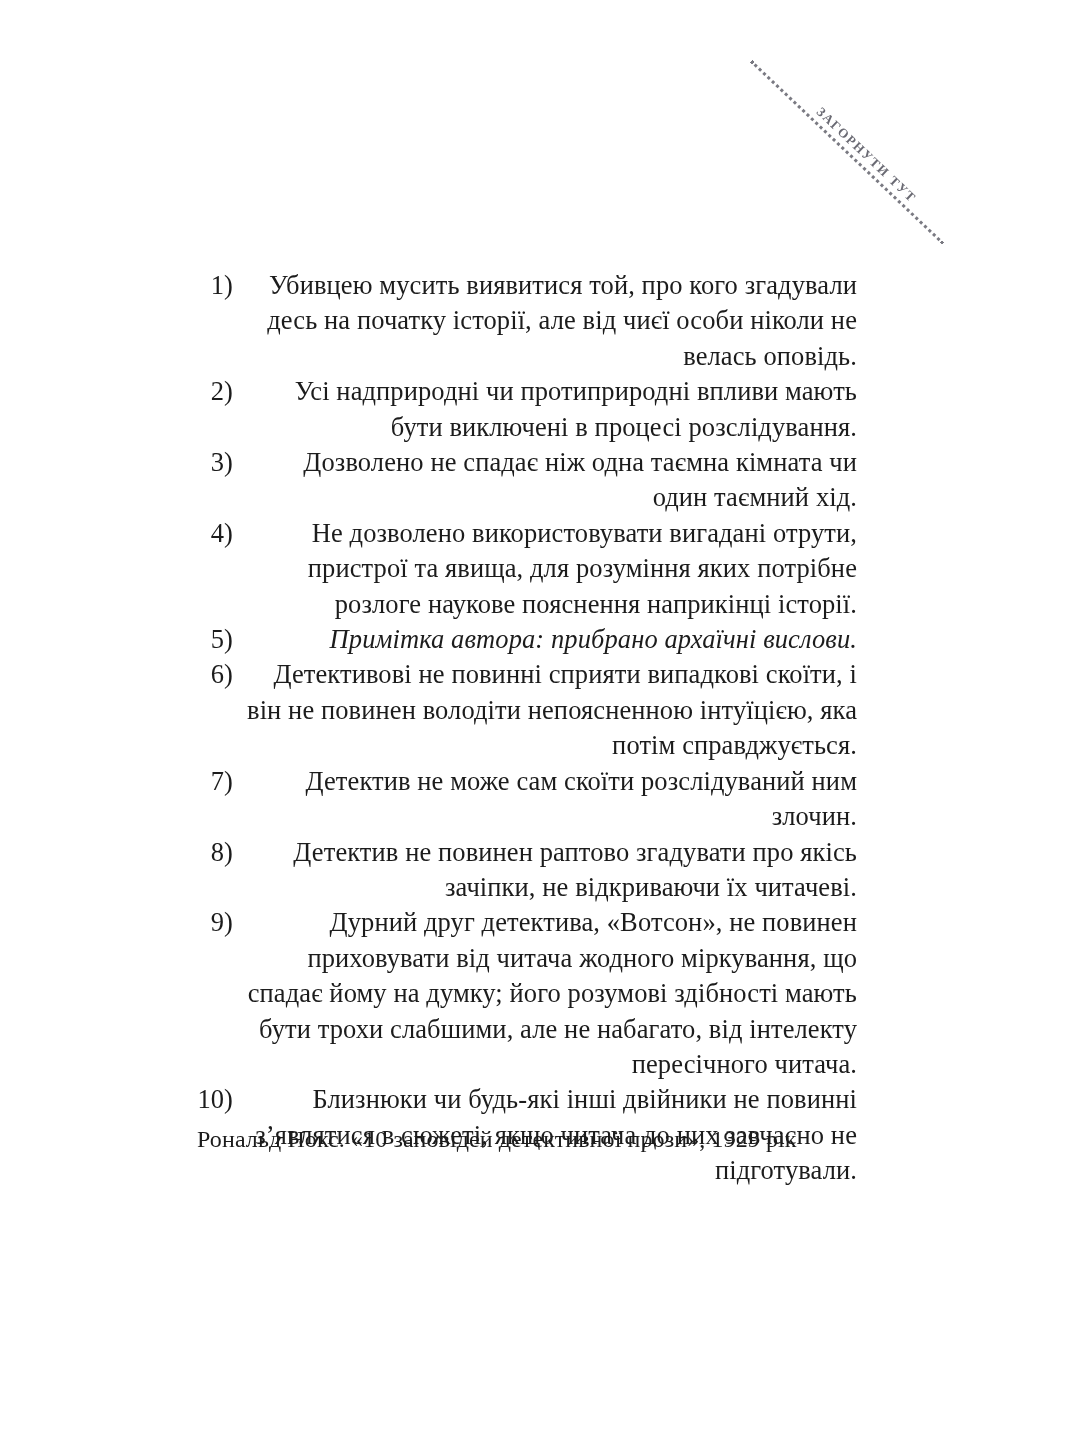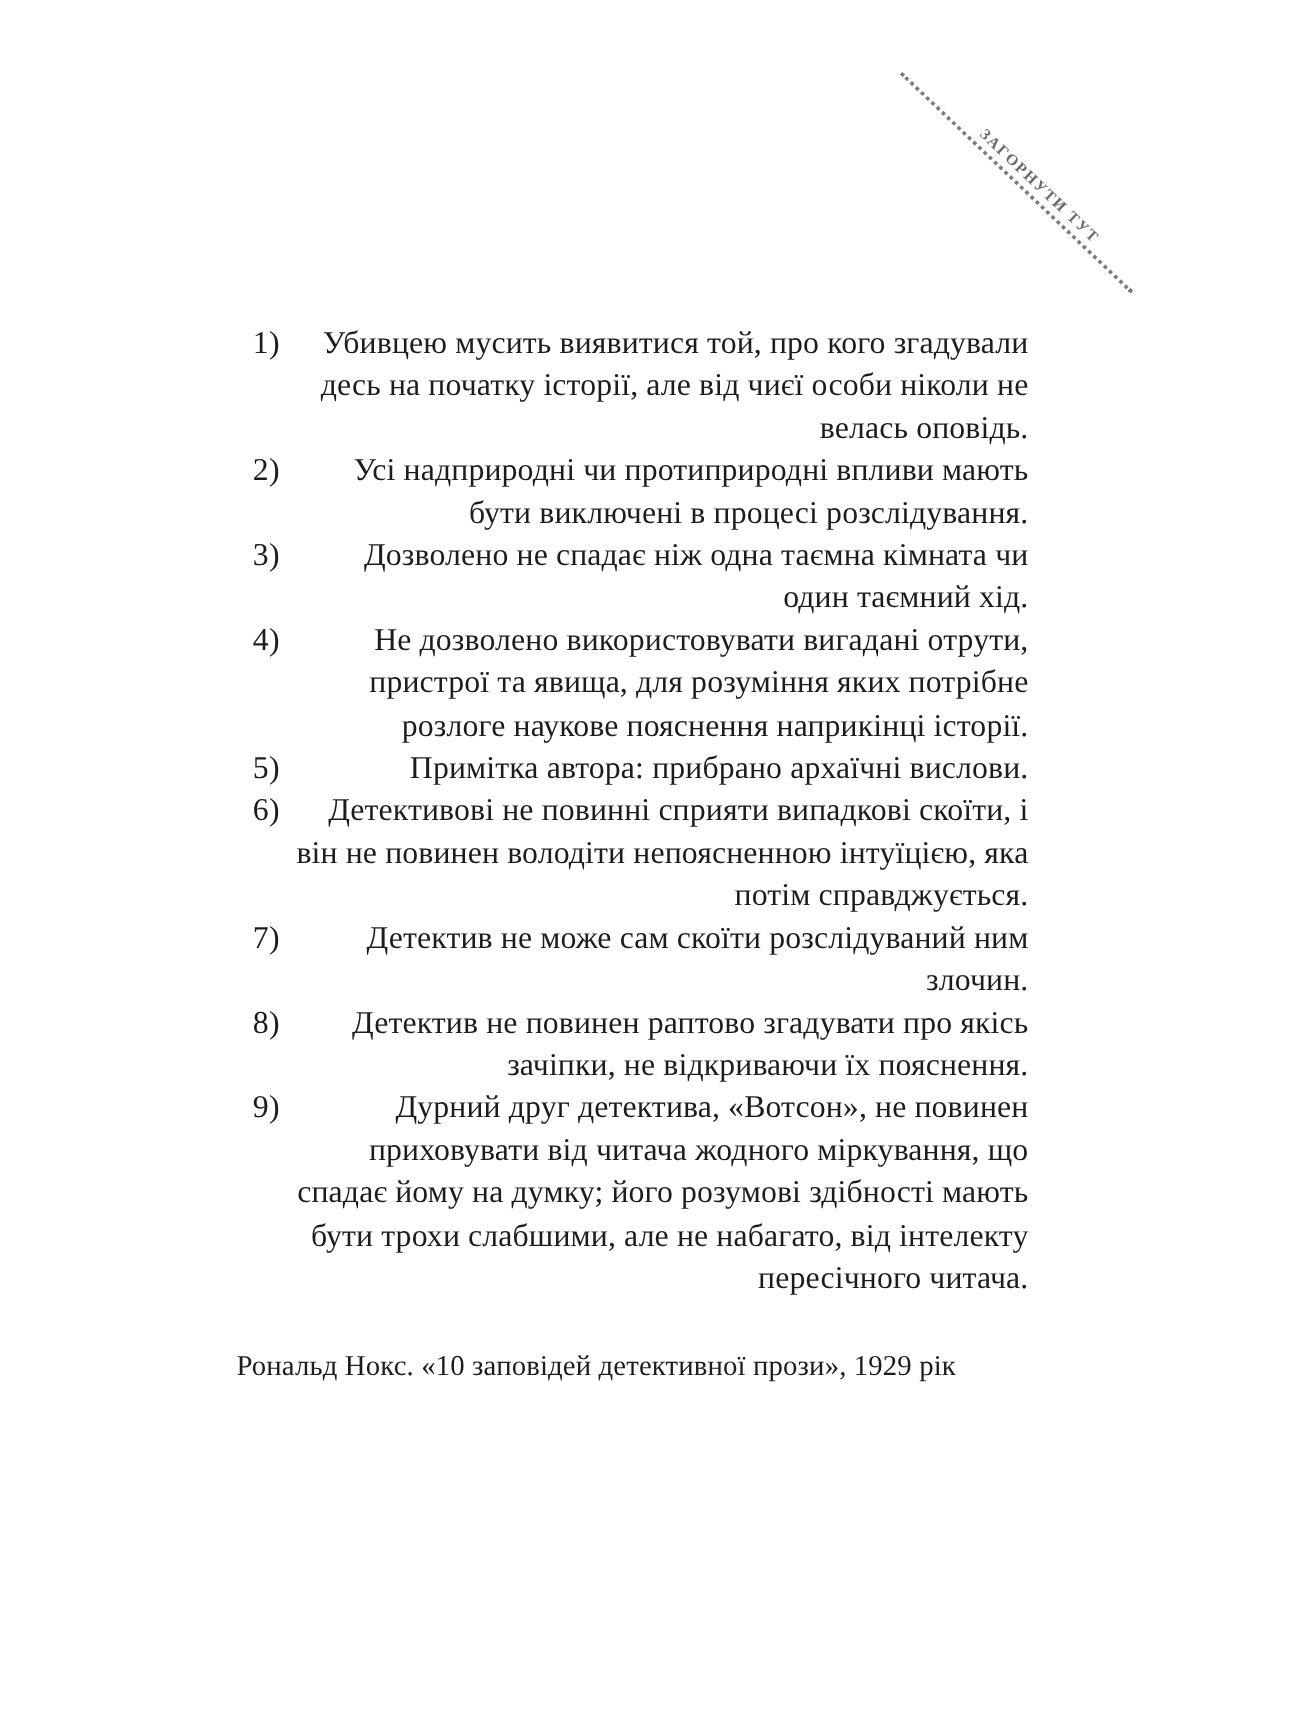--- a/index.html
+++ b/index.html
@@ -79,20 +79,21 @@
     box-sizing: border-box;
     font-style: normal;
     white-space: nowrap;
   }
   .rule-text {
     flex: 1 1 auto;
     text-align: right;
     hyphens: manual;
   }
   .rule-item.is-italic .rule-text {
+    font-style: italic;
   }
 
   
   #attribution {
     position: absolute;
     left: 0;
     top: 1124px;
     width: 1080px;
   }
   #attribution .attr-inner {
@@ -137,24 +138,28 @@
       <li class="rule-item">
         <span class="rule-marker">6)</span>
         <span class="rule-text">Детективові не повинні сприяти випадкові скоїти, і він не повинен володіти непоясненною інтуїцією, яка потім справджується.</span>
       </li>
       <li class="rule-item">
         <span class="rule-marker">7)</span>
         <span class="rule-text">Детектив не може сам скоїти розслідуваний ним злочин.</span>
       </li>
       <li class="rule-item">
         <span class="rule-marker">8)</span>
-        <span class="rule-text">Детектив не повинен раптово згадувати про якісь зачіпки, не відкриваючи їх пояснення.</span>
+        <span class="rule-text">Детектив не повинен раптово згадувати про якісь зачіпки, не відкриваючи їх читачеві.</span>
       </li>
       <li class="rule-item">
         <span class="rule-marker">9)</span>
         <span class="rule-text">Дурний друг детектива, «Вотсон», не повинен приховувати від читача жодного міркування, що спадає йому на думку; його розумові здібності мають бути трохи слабшими, але не набагато, від інтелекту пересічного читача.</span>
+      </li>
+      <li class="rule-item">
+        <span class="rule-marker">10)</span>
+        <span class="rule-text">Близнюки чи будь-які інші двійники не повинні з’являтися в сюжеті, якщо читача до них завчасно не підготували.</span>
       </li>
     </ol>
 </article>
 
 <div id="attribution">
   <div class="attr-inner">Рональд Нокс. «10 заповідей детективної прози», 1929 рік</div>
 </div>
 
 </body></html>

